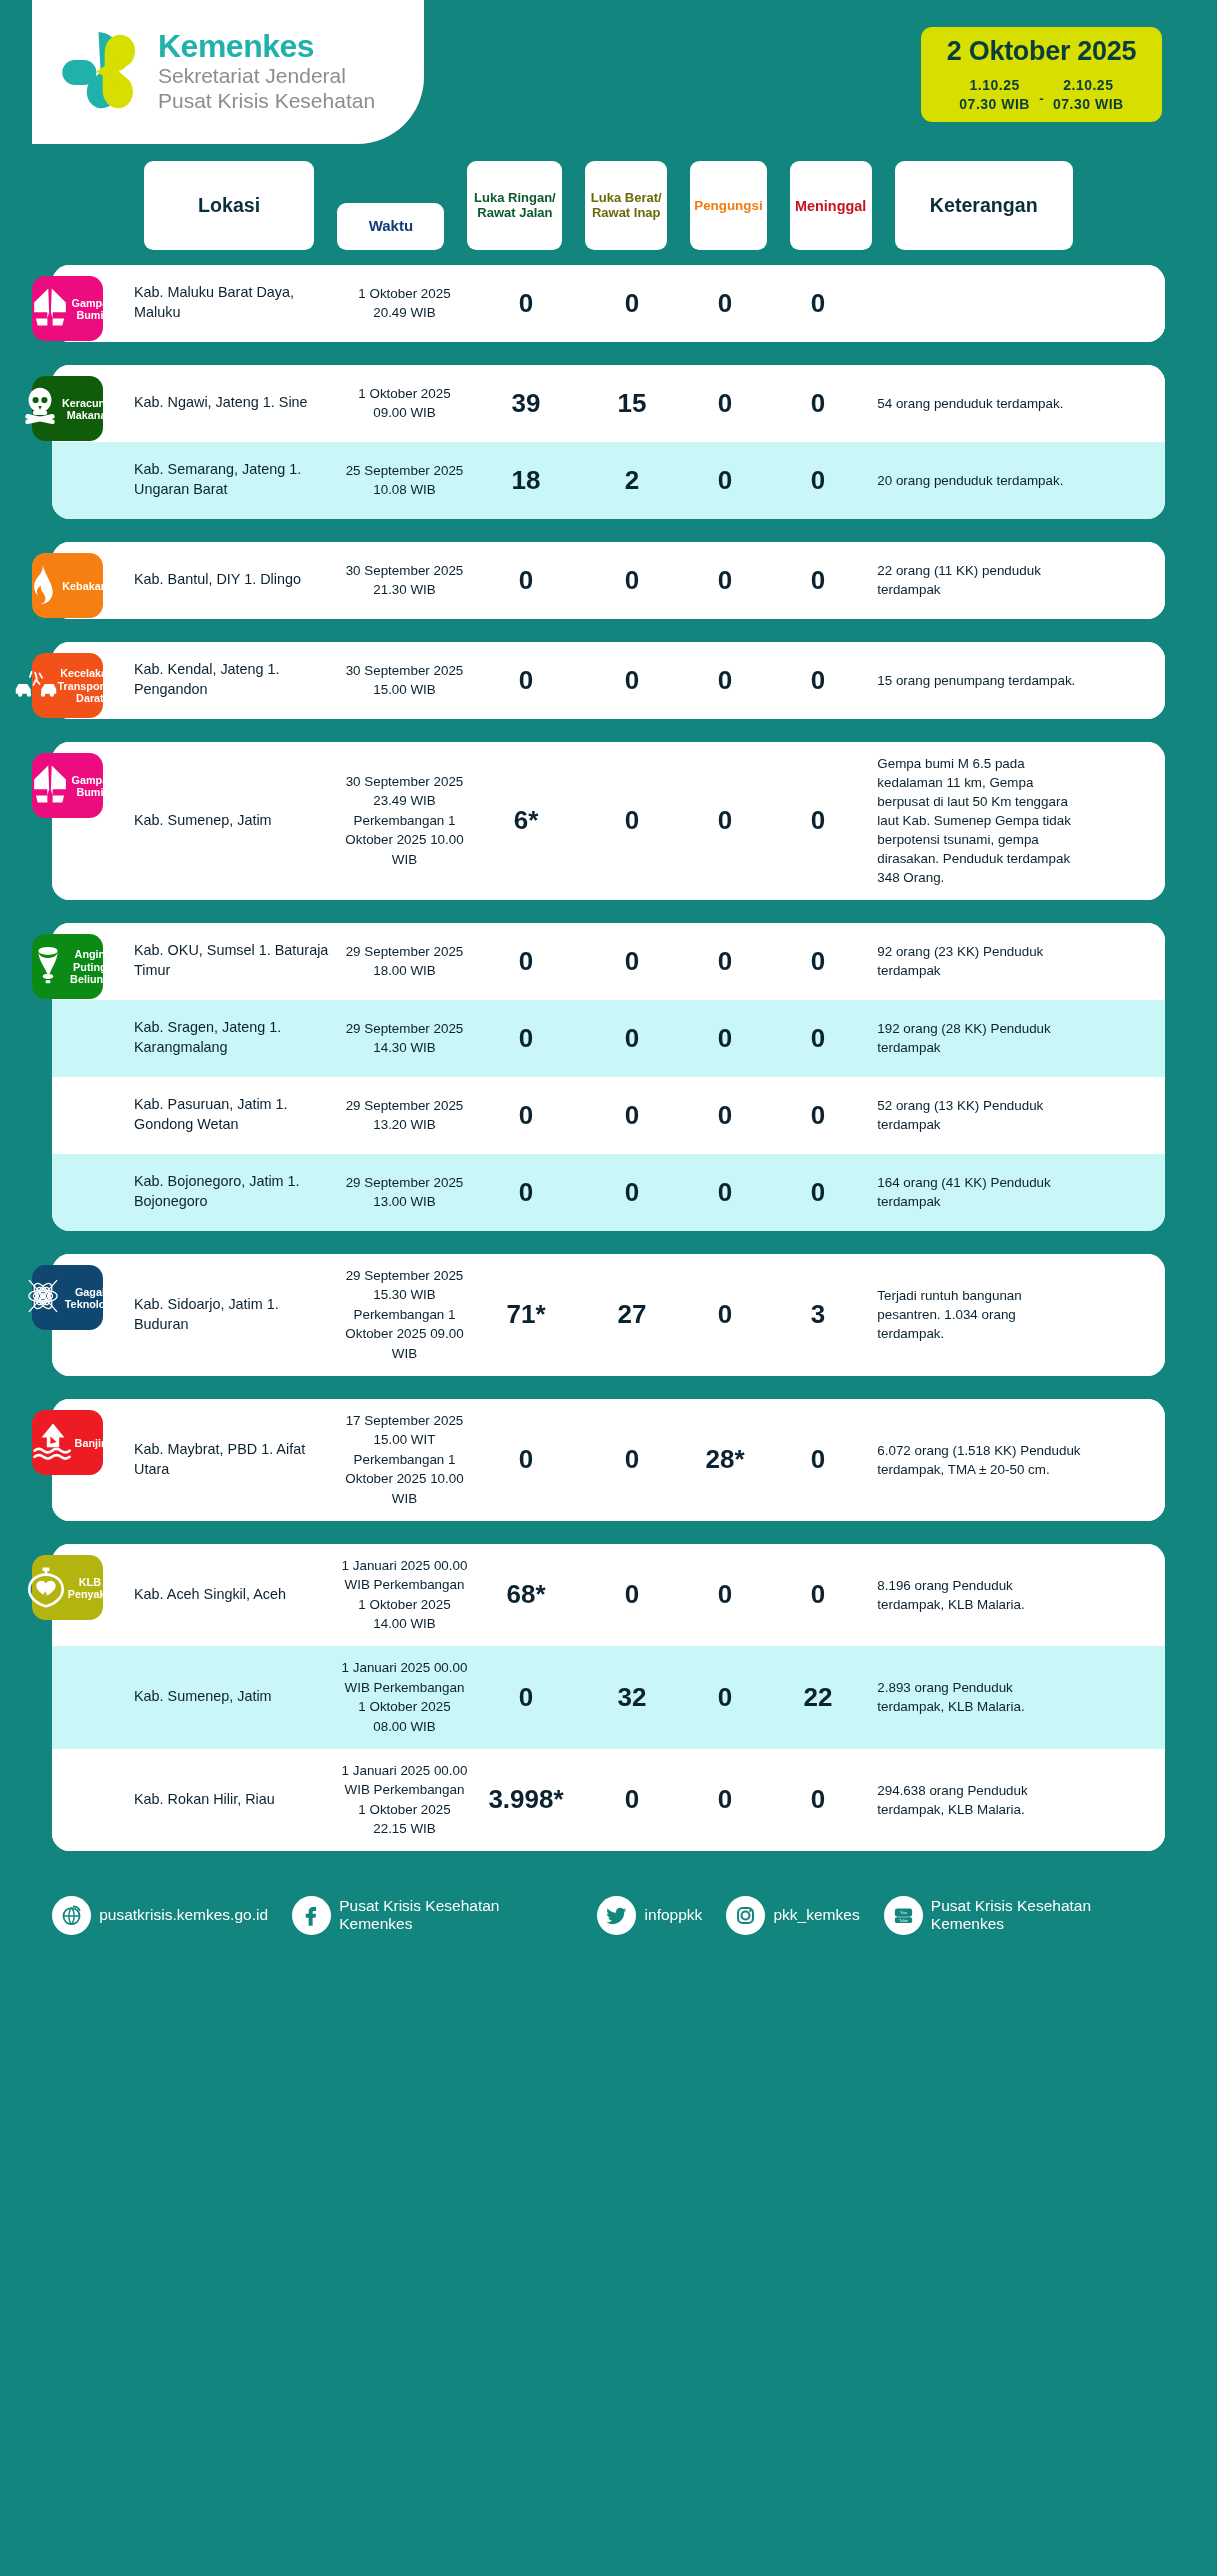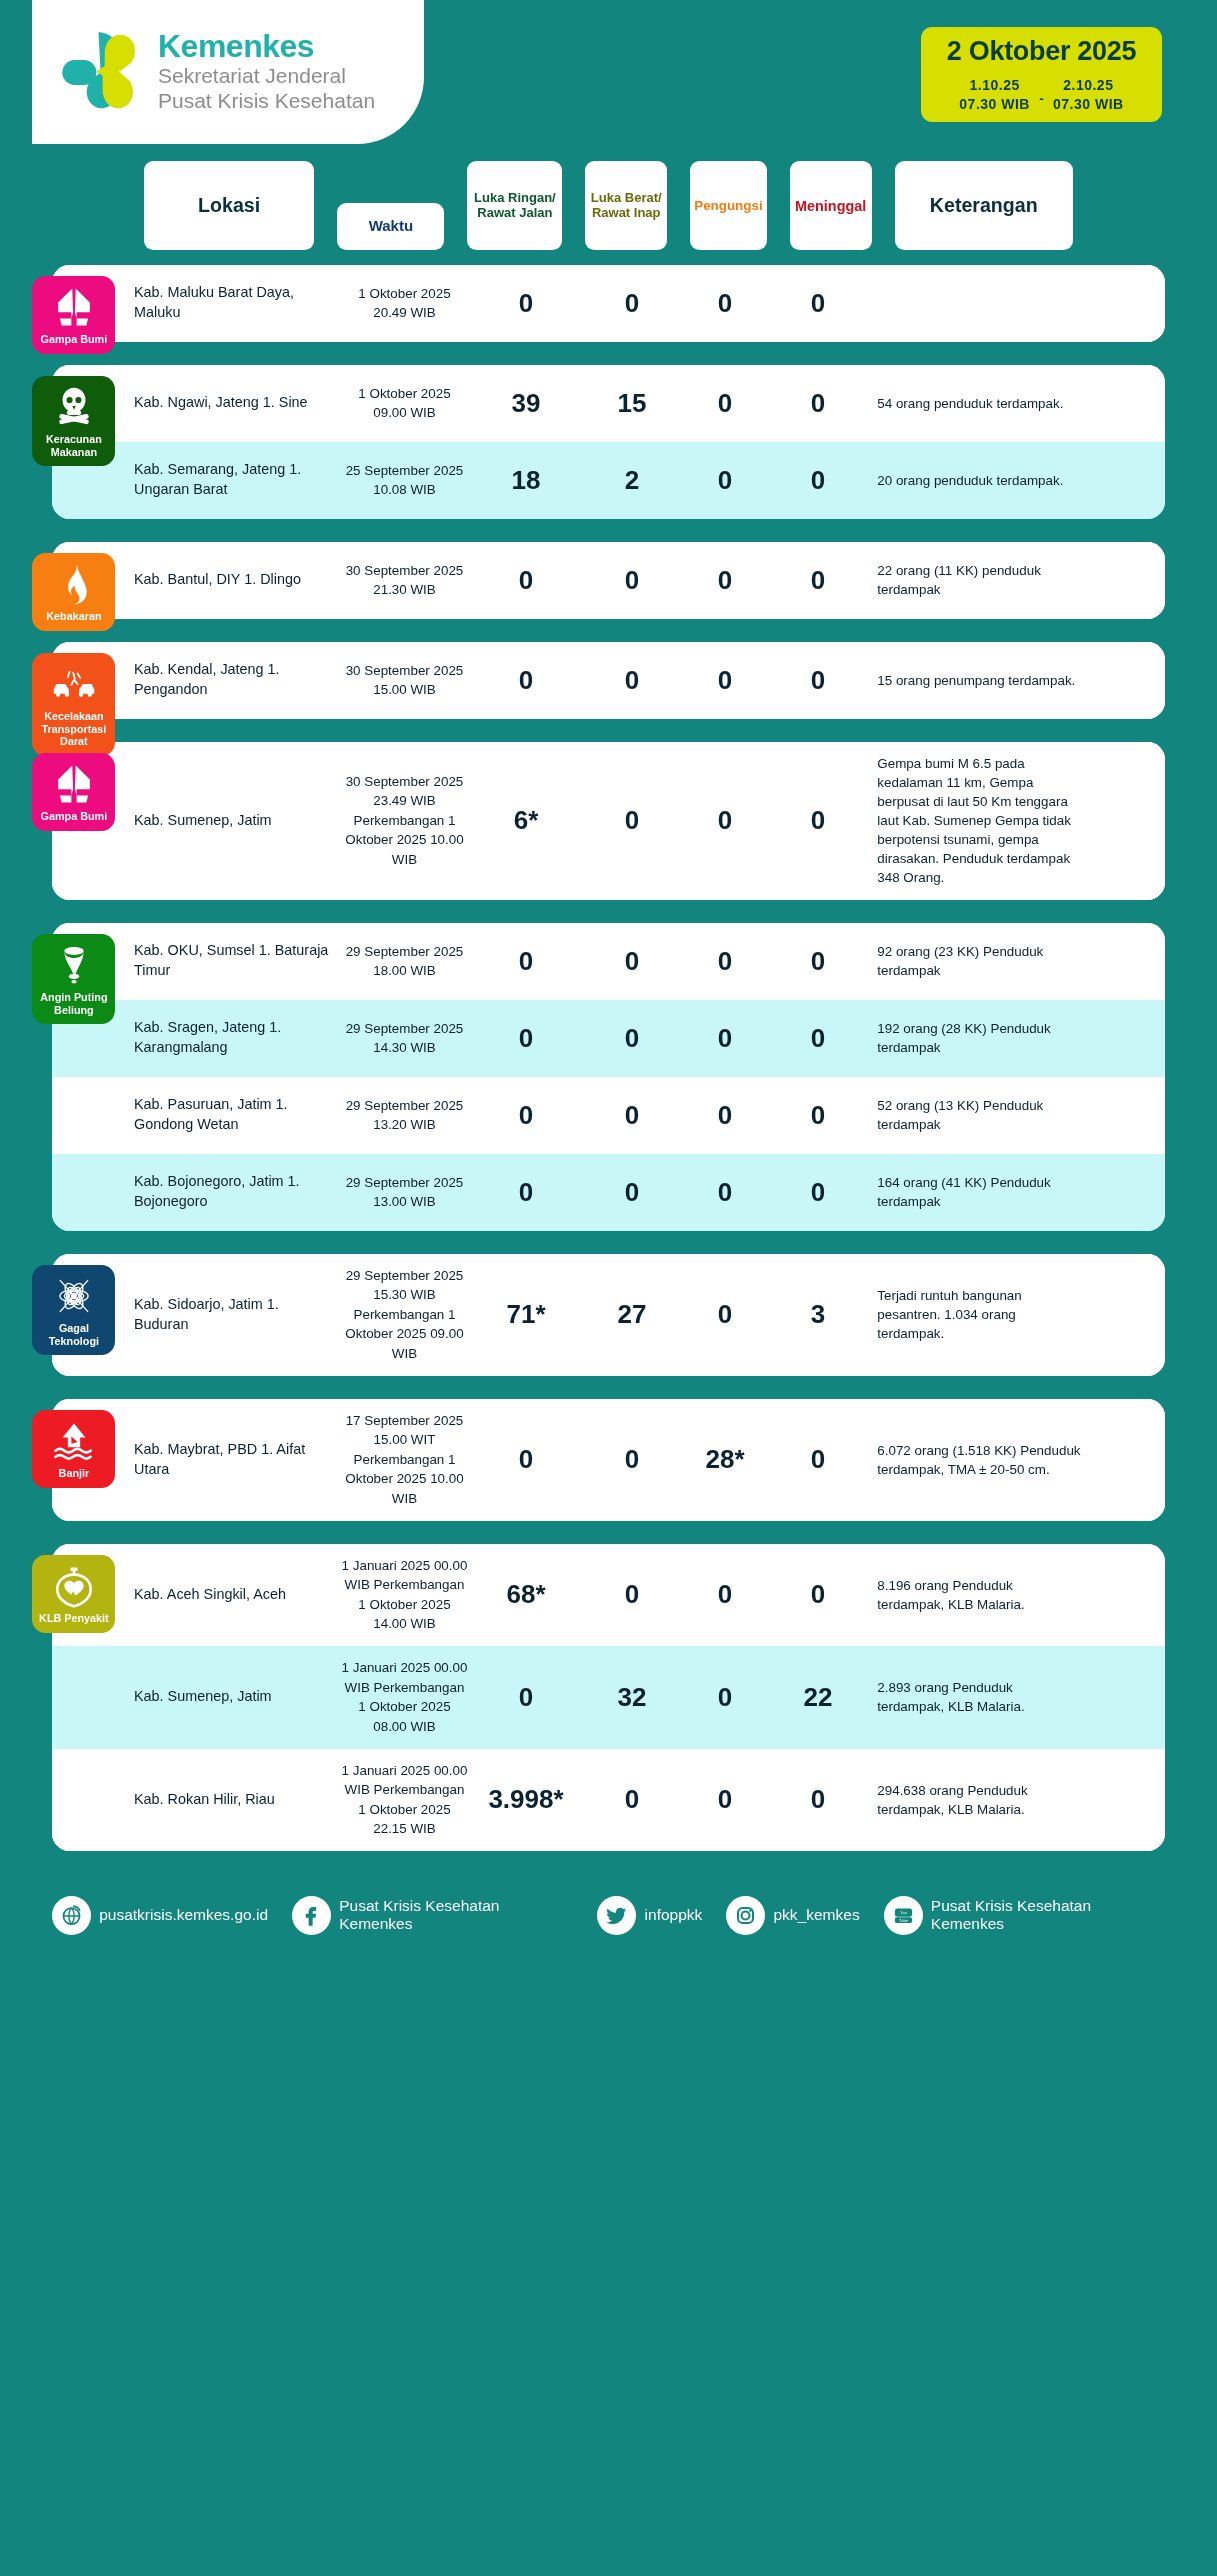--- a/index.html
+++ b/index.html
@@ -71,22 +71,22 @@
 
   
   .cat {
     position: relative;
     margin: 0 52px 23px 52px;
     background: #c9f6f7;
     border-radius: 17.5px;
   }
   .badge {
     position: absolute; left: -19.6px; z-index: 5;
-    width: 83px; border-radius: 13.4px;
-    display: flex; flex-direction: column; align-items: center; justify-content: center;
+    width: 71px; border-radius: 13.4px;
+    display: flex; align-items: center; justify-content: center;
     padding: 9.3px 4.1px 8.2px 4.1px; color: #fff; text-align: center;
   }
   .badge-icon { width: 44px; height: 44px; margin-bottom: 4.1px; }
   .badge-label { font-size: 10.8px; font-weight: 700; line-height: 1.16; }
 
   .rows { display: flex; flex-direction: column; }
   .row {
     display: flex; align-items: center;
     padding: 12.4px 20.6px 12.4px 82px;
     min-height: 77px;

